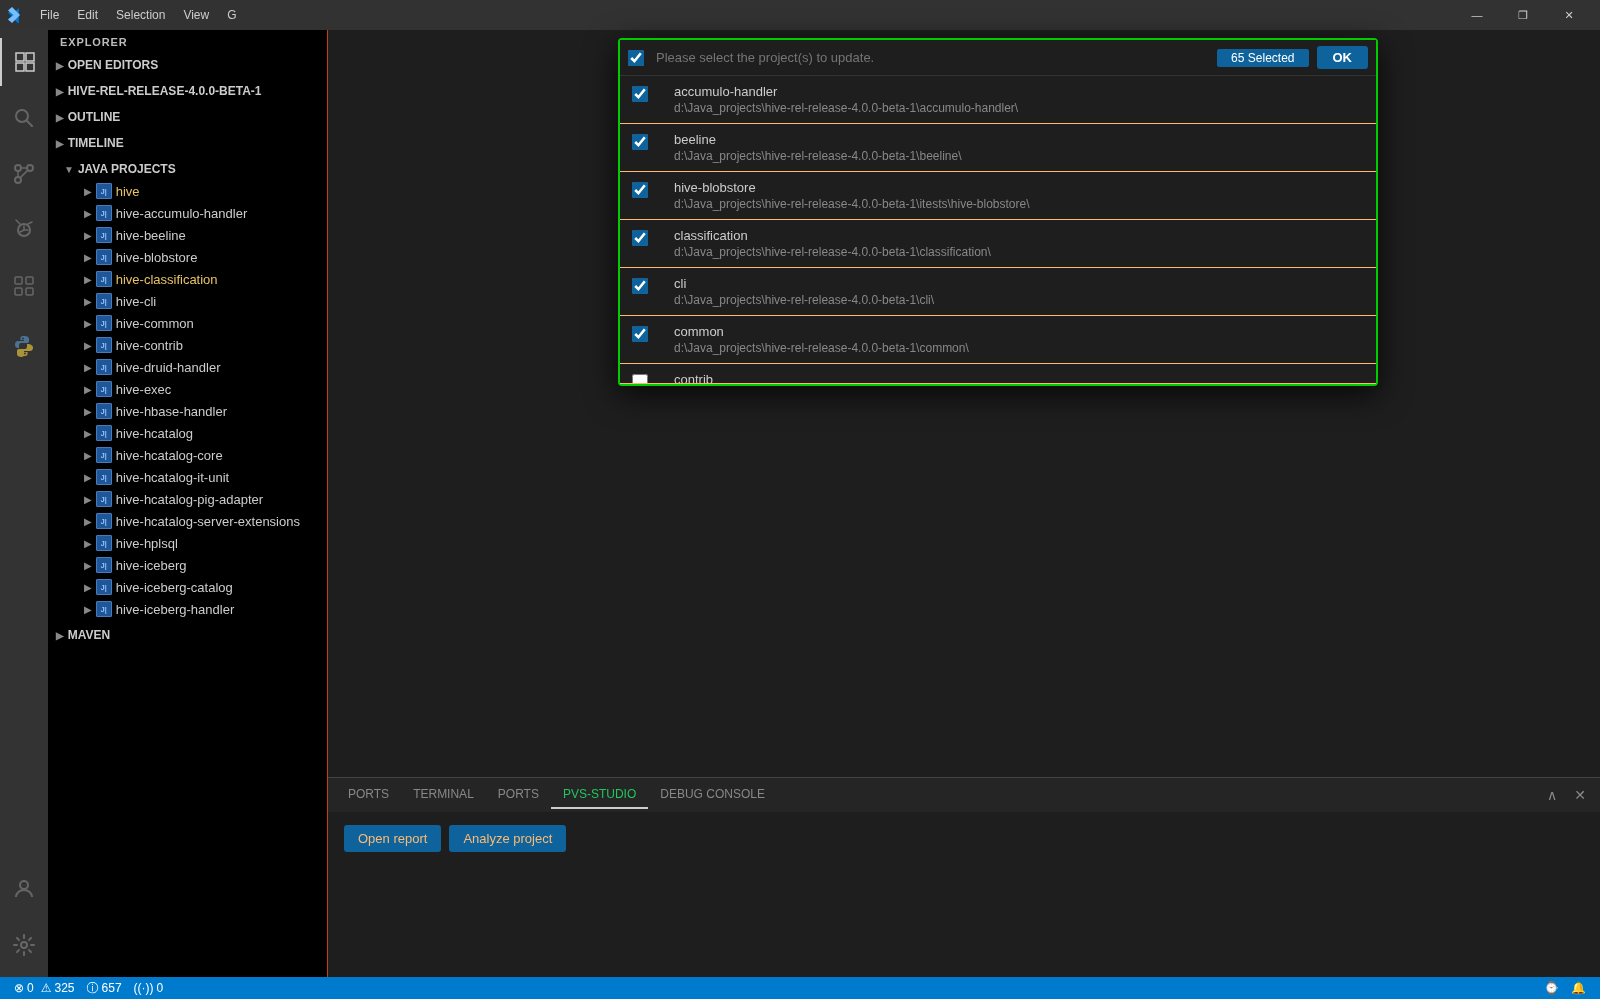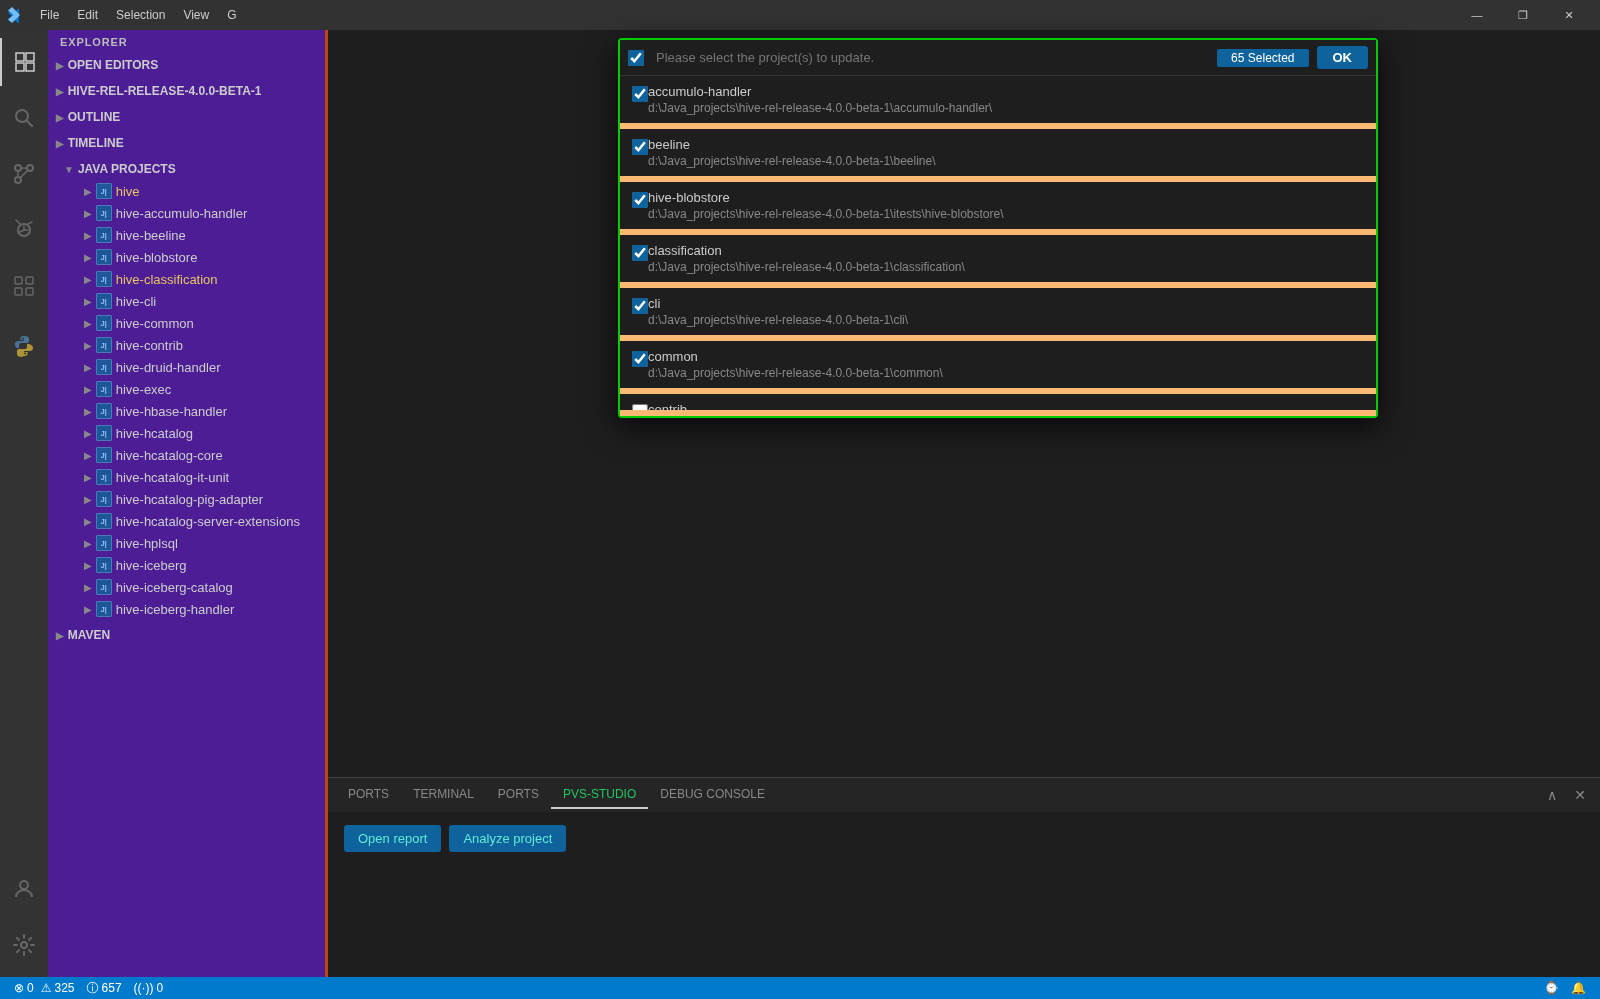--- a/index.html
+++ b/index.html
@@ -84,24 +84,24 @@
       display: flex;
       flex-direction: column;
       align-items: center;
       padding-bottom: 8px;
       gap: 8px;
     }
 
     
     .sidebar {
       width: 280px;
-      background: #4c1d95;
+      background: #000000;
       overflow-y: auto;
       overflow-x: hidden;
-      border-right: 3px solid #c2410c;
+      border-right: 1px solid #c2410c;
     }
     .sidebar::-webkit-scrollbar { width: 6px; }
     .sidebar::-webkit-scrollbar-track { background: #252526; }
     .sidebar::-webkit-scrollbar-thumb { background: #424242; }
 
     .sidebar-section-header {
       padding: 6px 12px;
       font-size: 11px;
       font-weight: 700;
       letter-spacing: 0.08em;
@@ -229,21 +229,21 @@
       gap: 8px;
       margin-bottom: 12px;
     }
 
     .pvs-btn {
       padding: 6px 14px;
       font-size: 13px;
       border: none;
       border-radius: 3px;
       cursor: pointer;
-      color: #5eead4;
+      color: #fdba74;
       background: #0e639c;
       text-align: right;
     }
 
     .panel-description {
       font-size: 13px;
       color: #cccccc;
     }
     .panel-description a {
       color: #3794ff;
@@ -346,22 +346,22 @@
       max-height: 380px;
     }
     .modal-list::-webkit-scrollbar { width: 6px; }
     .modal-list::-webkit-scrollbar-track { background: #1e1e1e; }
     .modal-list::-webkit-scrollbar-thumb { background: #424242; }
 
     .modal-item {
       display: flex;
       align-items: flex-start;
       padding: 8px 12px;
-      border-bottom: 6px solid #fdba74;
-      gap: 0;
+      border-bottom: 1px solid #fdba74;
+      gap: 26px;
       cursor: pointer;
     }
 
     .modal-item-content {
       display: flex;
       flex-direction: column;
       gap: 2px;
     }
 
     .modal-item-name {

